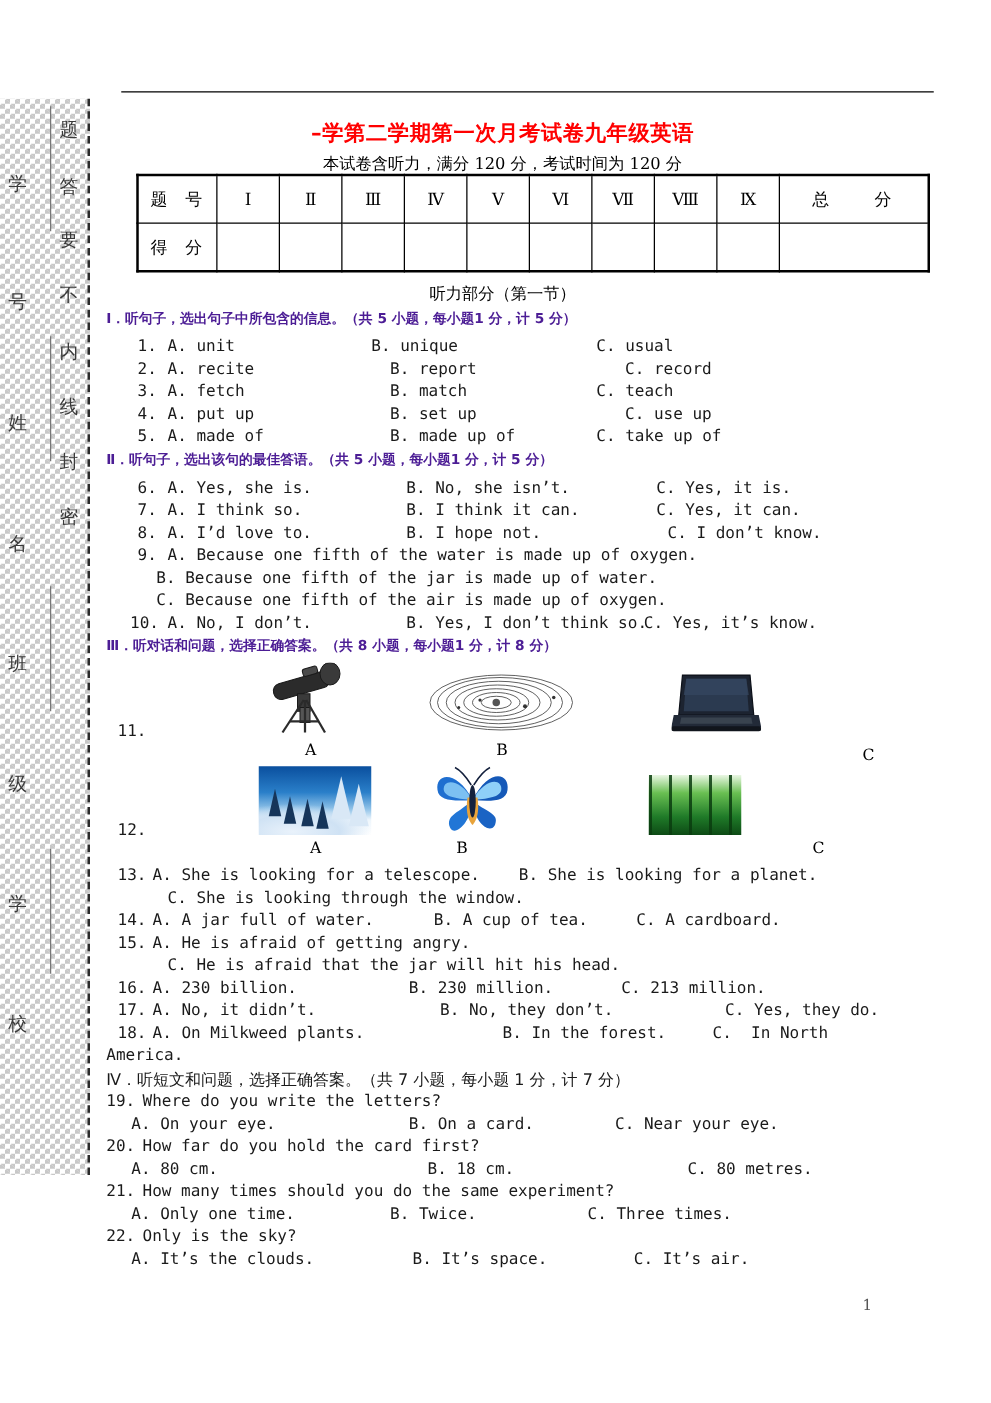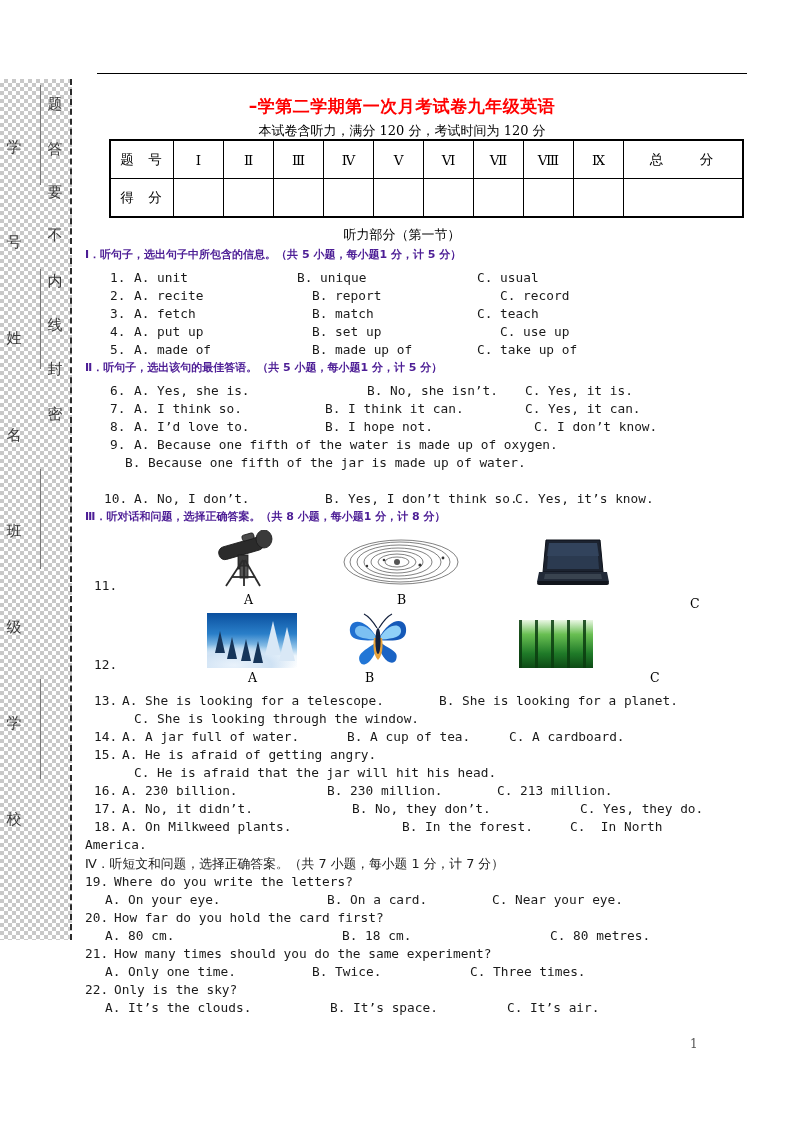--- a/index.html
+++ b/index.html
@@ -291,36 +291,37 @@
 
   <div class="qline" style="left:38px;top:342px;">5.</div>
   <div class="qline" style="left:62px;top:342px;">A. made of</div>
   <div class="qline" style="left:240px;top:342px;">B. made up of</div>
   <div class="qline" style="left:405px;top:342px;">C. take up of</div>
 
   <div class="sect-head" style="top:360px;">Ⅱ．听句子，选出该句的最佳答语。（共 5 小题，每小题1 分，计 5 分）</div>
 
   <div class="qline" style="left:38px;top:383px;">6.</div>
   <div class="qline" style="left:62px;top:383px;">A. Yes, she is.</div>
-  <div class="qline" style="left:253px;top:383px;margin-left:42px;">B. No, she isn’t.</div>
+  <div class="qline" style="left:253px;top:383px;">B. No, she isn’t.</div>
   <div class="qline" style="left:453px;top:383px;">C. Yes, it is.</div>
 
   <div class="qline" style="left:38px;top:401px;">7.</div>
   <div class="qline" style="left:62px;top:401px;">A. I think so.</div>
   <div class="qline" style="left:253px;top:401px;">B. I think it can.</div>
   <div class="qline" style="left:453px;top:401px;">C. Yes, it can.</div>
 
   <div class="qline" style="left:38px;top:419px;">8.</div>
   <div class="qline" style="left:62px;top:419px;">A. I’d love to.</div>
   <div class="qline" style="left:253px;top:419px;">B. I hope not.</div>
   <div class="qline" style="left:453px;top:419px;margin-left:9px;">C. I don’t know.</div>
 
   <div class="qline" style="left:38px;top:437px;">9.</div>
   <div class="qline" style="left:62px;top:437px;">A. Because one fifth of the water is made up of oxygen.</div>
   <div class="qline" style="left:53px;top:455px;">B. Because one fifth of the jar is made up of water.</div>
+  <div class="qline" style="left:53px;top:473px;">C. Because one fifth of the air is made up of oxygen.</div>
 
   <div class="qline" style="left:32px;top:491px;">10.</div>
   <div class="qline" style="left:62px;top:491px;">A. No, I don’t.</div>
   <div class="qline" style="left:253px;top:491px;">B. Yes, I don’t think so.</div>
   <div class="qline" style="left:443px;top:491px;">C. Yes, it’s know.</div>
 
   <div class="sect-head" style="top:509px;">Ⅲ．听对话和问题，选择正确答案。（共 8 小题，每小题1 分，计 8 分）</div>
 
   <div class="qline" style="left:22px;top:578px;">11.</div>
 
@@ -403,21 +404,21 @@
       </g>
     </svg>
   </div>
   <div class="opt-mark" style="left:293px;top:670px;">B</div>
 
   <div class="pic" id="pic-forest"></div>
   <div class="opt-mark" style="left:578px;top:670px;">C</div>
 
   <div class="qline" style="left:22px;top:693px;">13.</div>
   <div class="qline" style="left:50px;top:693px;">A. She is looking for a telescope.</div>
-  <div class="qline" style="left:343px;top:693px;margin-left:24px;">B. She is looking for a planet.</div>
+  <div class="qline" style="left:343px;top:693px;">B. She is looking for a planet.</div>
   <div class="qline" style="left:62px;top:711px;">C. She is looking through the window.</div>
 
   <div class="qline" style="left:22px;top:729px;">14.</div>
   <div class="qline" style="left:50px;top:729px;">A. A jar full of water.</div>
   <div class="qline" style="left:275px;top:729px;">B. A cup of tea.</div>
   <div class="qline" style="left:437px;top:729px;">C. A cardboard.</div>
 
   <div class="qline" style="left:22px;top:747px;">15.</div>
   <div class="qline" style="left:50px;top:747px;">A. He is afraid of getting angry.</div>
   <div class="qline" style="left:62px;top:765px;">C. He is afraid that the jar will hit his head.</div>

